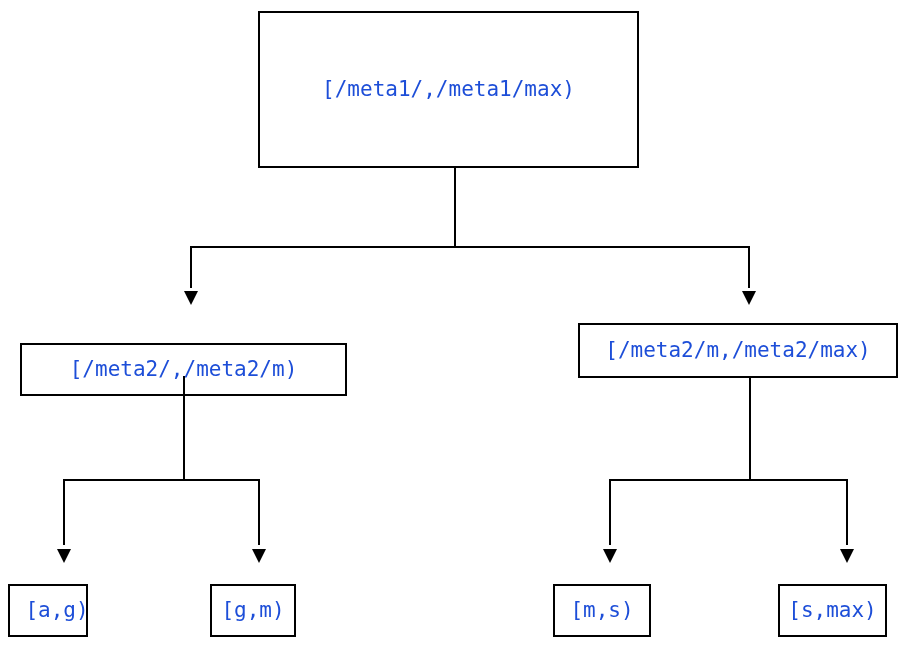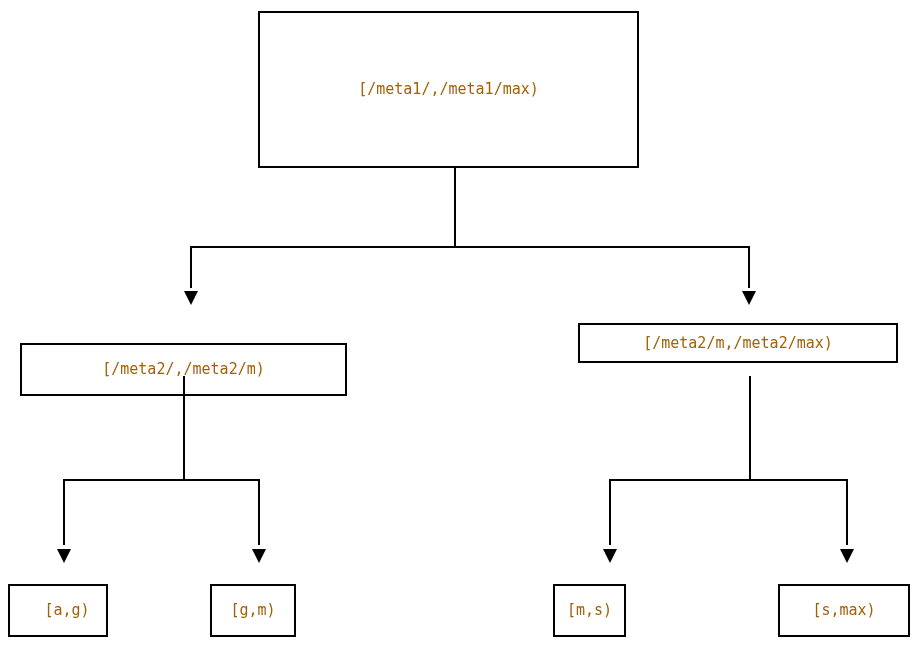--- a/index.html
+++ b/index.html
@@ -16,23 +16,23 @@
     font-family: "DejaVu Sans Mono", "Liberation Mono", monospace;
   }
   .node {
     position: absolute;
     box-sizing: border-box;
     border: 2px solid #000000;
     background: #ffffff;
     display: flex;
     align-items: center;
     justify-content: center;
-    color: #a16207;
+    color: #1d4ed8;
     font-family: "DejaVu Sans Mono", "Liberation Mono", monospace;
-    font-size: 15px;
+    font-size: 21px;
     line-height: 1;
     letter-spacing: 0px;
     white-space: pre;
   }
   .node-label {
     display: block;
     white-space: pre;
   }
   
   #node-root {
@@ -46,46 +46,46 @@
     left: 20px;
     top: 323px;
     width: 327px;
     height: 53px;
     margin-top: 20px;
   }
   #node-mid-right {
     left: 578px;
     top: 323px;
     width: 320px;
-    height: 40px;
+    height: 55px;
   }
   
   #node-leaf-ag {
     left: 8px;
     top: 584px;
-    width: 100px;
+    width: 80px;
     height: 53px;
     padding-left: 18px;
   }
   #node-leaf-gm {
     left: 210px;
     top: 584px;
     width: 86px;
     height: 53px;
   }
   #node-leaf-ms {
     left: 553px;
     top: 584px;
-    width: 73px;
+    width: 98px;
     height: 53px;
   }
   #node-leaf-smax {
     left: 778px;
     top: 584px;
-    width: 132px;
+    width: 109px;
     height: 53px;
   }
   
   .vline {
     position: absolute;
     width: 2px;
     background: #000000;
   }
   .hline {
     position: absolute;

